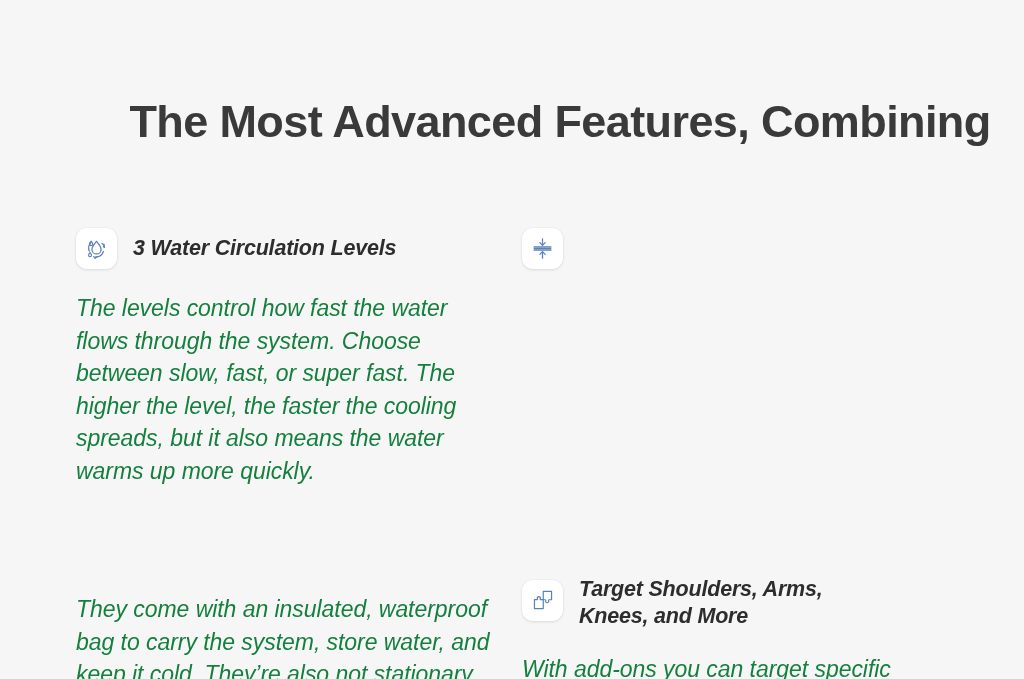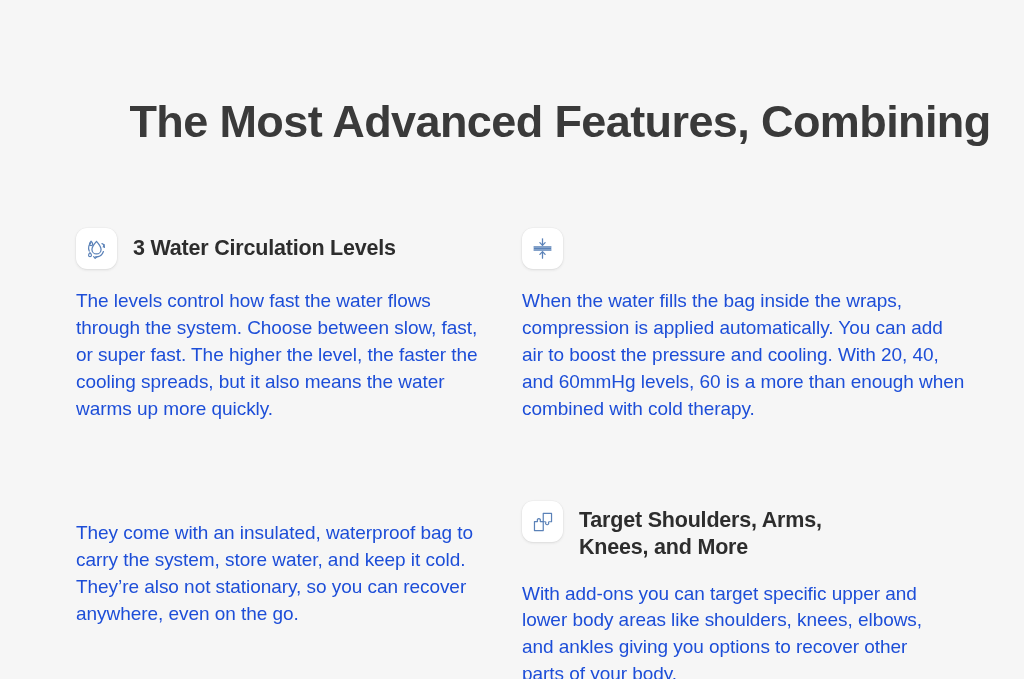--- a/index.html
+++ b/index.html
@@ -47,24 +47,25 @@
     left: 76px;
     width: 890px;
     display: grid;
     grid-template-columns: 446px 444px;
     grid-template-rows: auto auto;
     row-gap: 60px;
     column-gap: 0px;
   }
   .feature {
     position: relative;
+    font-style: italic;
   }
   .feature-head {
     display: flex;
-    align-items: flex-start;
+    align-items: center;
     gap: 16px;
     margin-bottom: 9px;
   }
   .feature-head.center {
     align-items: center;
   }
   .icon-tile {
     flex: 0 0 auto;
     width: 41px;
     height: 41px;
@@ -83,23 +84,23 @@
     font-weight: 700;
     line-height: 1.26;
     color: #2d2d2d;
     letter-spacing: -0.2px;
     padding-top: 6px;
   }
   .feature-head.center .feature-title {
     padding-top: 0;
   }
   .feature-body {
-    font-size: 19px;
+    font-size: 23px;
     line-height: 1.415;
-    color: #1d4ed8;
+    color: #15803d;
     letter-spacing: -0.05px;
     max-width: 420px;
     white-space: pre-line;
   }
   .feature.col-right .feature-body {
     max-width: 444px;
   }
   .feature.r2 .feature-body {
     max-width: 416px;
   }
@@ -144,21 +145,20 @@
             <path d="M16 4.5v7.3" stroke="#5b82b8" stroke-width="1.5" stroke-linecap="round"></path>
             <path d="M12.9 9.1L16 12.3l3.1-3.2" stroke="#5b82b8" stroke-width="1.5" stroke-linecap="round" stroke-linejoin="round" fill="none"></path>
             <path d="M16 27.5v-7.3" stroke="#5b82b8" stroke-width="1.5" stroke-linecap="round"></path>
             <path d="M12.9 22.9L16 19.7l3.1 3.2" stroke="#5b82b8" stroke-width="1.5" stroke-linecap="round" stroke-linejoin="round" fill="none"></path>
             <path d="M6 14.2h20" stroke="#5b82b8" stroke-width="1.6" stroke-linecap="round"></path>
             <path d="M6 16h20" stroke="#5b82b8" stroke-width="1.2" stroke-linecap="round"></path>
             <path d="M6 17.8h20" stroke="#5b82b8" stroke-width="1.6" stroke-linecap="round"></path>
           </svg>
         </span>
       </div>
-      <p class="feature-body">When the water fills the bag inside the wraps, compression is applied automatically. You can add air to boost the pressure and cooling. With 20, 40, and 60mmHg levels, 60 is a more than enough when combined with cold therapy.</p>
     </div>
 
     <div class="feature col-left r2">
       <p class="feature-body">They come with an insulated, waterproof bag to carry the system, store water, and keep it cold. They’re also not stationary, so you can recover anywhere, even on the go.</p>
     </div>
 
     <div class="feature col-right r2">
       <div class="feature-head">
         <span class="icon-tile">
           <svg width="26" height="26" viewBox="0 0 32 32" fill="none" aria-hidden="true">

